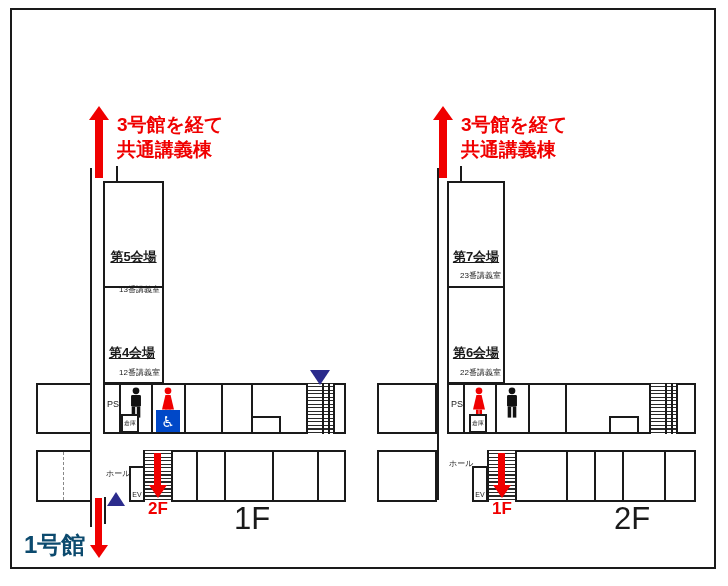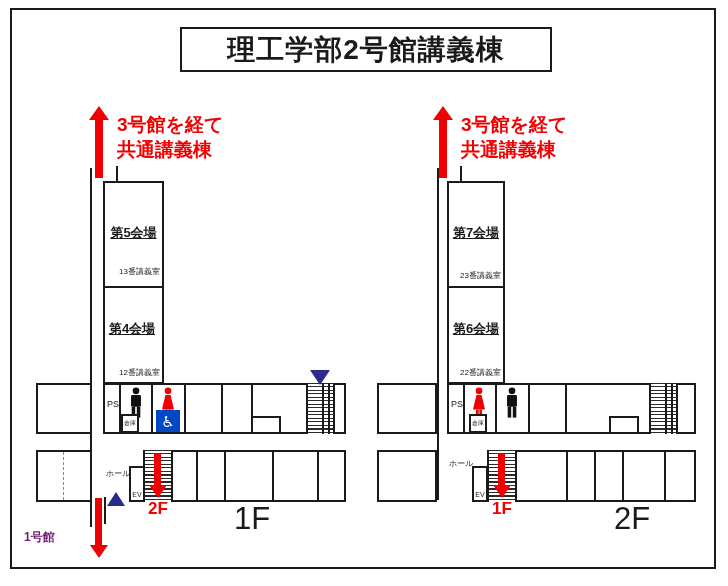--- a/index.html
+++ b/index.html
@@ -4,71 +4,68 @@
 <style>
   html,body{margin:0;padding:0;background:#fff;}
   .canvas{position:relative;width:728px;height:586px;background:#fff;overflow:hidden;
           font-family:"Liberation Sans","DejaVu Sans",sans-serif;color:#1a1a1a;}
   .frame{position:absolute;left:10px;top:8px;width:706px;height:561px;border:2px solid #1a1a1a;box-sizing:border-box;}
   .title-box{position:absolute;left:180px;top:27px;width:372px;height:45px;border:2px solid #1a1a1a;
              box-sizing:border-box;display:flex;align-items:center;justify-content:center;
              font-size:28px;font-weight:600;letter-spacing:1px;background:#fff;}
   .wall{position:absolute;background:#1a1a1a;}
   .box{position:absolute;border:2px solid #1a1a1a;background:#fff;box-sizing:border-box;}
-  .room-title{position:absolute;text-align:center;font-weight:bold;text-decoration:underline;font-size:13px;}
+  .room-title{position:absolute;text-align:center;font-weight:bold;text-decoration:underline;font-size:13px;margin-top:24px;}
   .room-sub{position:absolute;text-align:right;font-size:8px;}
   .ps-label{position:absolute;font-size:9px;text-align:right;}
   .tiny-box{position:absolute;border:2px solid #1a1a1a;background:#fff;box-sizing:border-box;
             display:flex;align-items:center;justify-content:center;font-size:6px;letter-spacing:0;}
   .ev-box{position:absolute;border:2px solid #1a1a1a;background:#fff;box-sizing:border-box;
           display:flex;align-items:flex-end;justify-content:center;font-size:7px;padding-bottom:2px;}
   .hall-label{position:absolute;font-size:8px;}
   .stairs{position:absolute;border-left:2px solid #1a1a1a;border-right:2px solid #1a1a1a;box-sizing:border-box;
           background:repeating-linear-gradient(180deg,#2a2a2a 0px,#2a2a2a 1px,#fff 1px,#fff 3.5px);}
   .rail{position:absolute;top:0;bottom:0;width:2px;background:#1a1a1a;}
   .tri-down{position:absolute;width:0;height:0;border-left:10px solid transparent;border-right:10px solid transparent;border-top:15px solid #2b2b8c;}
   .tri-up{position:absolute;width:0;height:0;border-left:9px solid transparent;border-right:9px solid transparent;border-bottom:14px solid #2b2b8c;}
   .shaft{position:absolute;background:#f00000;}
   .head-up{position:absolute;width:0;height:0;border-left:10px solid transparent;border-right:10px solid transparent;border-bottom:14px solid #f00000;}
   .head-down{position:absolute;width:0;height:0;border-left:9px solid transparent;border-right:9px solid transparent;border-top:13px solid #f00000;}
   .route-note{position:absolute;font-size:19px;line-height:25px;font-weight:bold;color:#f00000;}
   .red-small{position:absolute;color:#f00000;font-weight:bold;font-size:17px;text-align:center;}
-  .exit-label{position:absolute;color:#701a75;font-weight:bold;font-size:12px;}
+  .exit-label{position:absolute;color:#0c4a6e;font-weight:bold;font-size:24px;}
   .big-floor{position:absolute;font-size:31px;font-weight:500;color:#1a1a1a;}
   .wc-box{position:absolute;background:#0048c8;color:#fff;display:flex;align-items:center;justify-content:center;font-size:15px;line-height:1;}
   .person{position:absolute;}
   .person svg{display:block;}
   .dash{position:absolute;border-left:1px dashed #888;width:0;}
 </style>
 </head>
 <body>
 
 <div class="canvas">
   <div class="frame"></div>
 
-  <div class="title-box">
-    <span>理工学部2号館講義棟</span>
-  </div>
 
   <div>
 
     <div class="head-up" style="left:89px;top:106px;"></div>
     <div class="shaft" style="left:95px;top:119px;width:8px;height:59px;"></div>
     <div class="route-note" style="left:117px;top:112px;">
       <span style="display:block;">3号館を経て</span>
       <span style="display:block;">共通講義棟</span>
     </div>
 
     <div class="wall" style="left:90px;top:168px;width:2px;height:359px;"></div>
     <div class="wall" style="left:116px;top:166px;width:2px;height:16px;"></div>
 
     <div class="box" style="left:103px;top:181px;width:61px;height:203px;"></div>
     <div class="wall" style="left:103px;top:286px;width:61px;height:2px;"></div>
     <div class="room-title" style="left:103px;top:224px;width:61px;">第5会場</div>
-    <div class="room-sub" style="left:103px;top:266px;width:57px;">13番講義室</div>
+    <div class="room-sub" style="left:103px;top:284px;width:57px;">13番講義室</div>
     <div class="room-title" style="left:103px;top:320px;width:58px;">第4会場</div>
     <div class="room-sub" style="left:103px;top:367px;width:57px;">12番講義室</div>
 
     <div class="box" style="left:36px;top:383px;width:56px;height:51px;"></div>
     <div class="box" style="left:103px;top:383px;width:243px;height:51px;"></div>
     <div class="wall" style="left:119px;top:383px;width:2px;height:51px;"></div>
     <div class="wall" style="left:151px;top:383px;width:2px;height:51px;"></div>
     <div class="wall" style="left:184px;top:383px;width:2px;height:51px;"></div>
     <div class="wall" style="left:221px;top:383px;width:2px;height:51px;"></div>
     <div class="wall" style="left:251px;top:383px;width:2px;height:51px;"></div>

